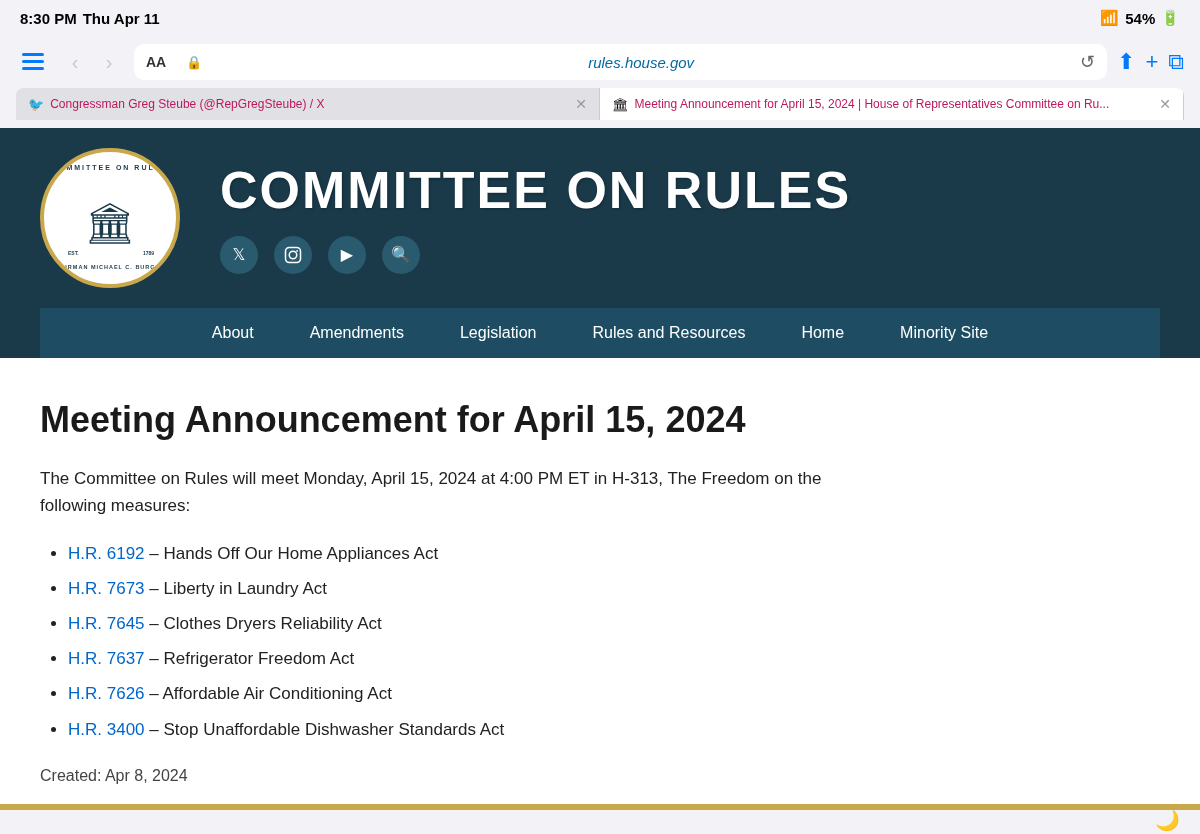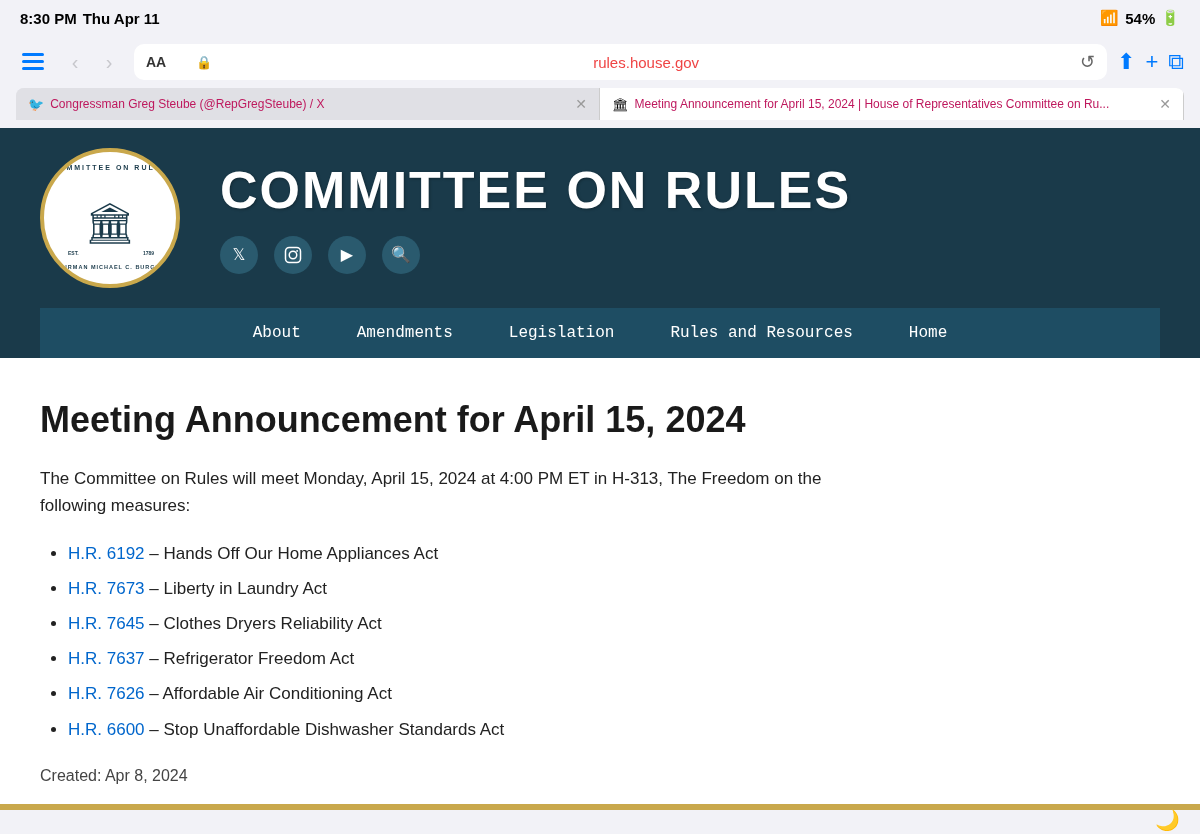--- a/index.html
+++ b/index.html
@@ -48,31 +48,31 @@
       color: #007aff;
     }
     .nav-btn.disabled { color: #c7c7cc; cursor: default; }
     .address-bar-container {
       flex: 1;
       display: flex;
       align-items: center;
       background: white;
       border-radius: 10px;
       padding: 6px 12px;
-      gap: 22px;
+      gap: 12px;
       height: 36px;
     }
     .aa-label {
       font-size: 14px;
       font-weight: 600;
       color: #333;
       margin-right: 8px;
     }
     .lock-icon { color: #666; font-size: 13px; }
-    .url-text { font-size: 15px; color: #ef4444; flex: 1; text-align: center; }
+    .url-text { font-size: 15px; color: #0369a1; flex: 1; text-align: center; font-style: italic; }
     .reload-btn {
       border: none; background: none; cursor: pointer;
       color: #666; font-size: 18px;
     }
     .browser-actions {
       display: flex; gap: 10px; align-items: center;
     }
     .action-btn {
       border: none; background: none; cursor: pointer;
       color: #007aff; font-size: 22px;
@@ -244,21 +244,20 @@
       list-style: none;
       gap: 0;
     }
     .nav-item {
       padding: 16px 28px;
       color: white;
       font-size: 16px;
       font-weight: 500;
       cursor: pointer;
       white-space: nowrap;
-      font-family: Liberation Mono, monospace;
     }
 
     
     .main-content {
       padding: 40px 40px 19px 40px;
       max-width: 900px;
     }
     .page-title {
       font-size: 36px;
       font-weight: 700;
@@ -407,20 +406,21 @@
       </div>
     </div>
 
     <nav class="site-nav">
       <ul class="nav-menu">
         <li class="nav-item">About</li>
         <li class="nav-item">Amendments</li>
         <li class="nav-item">Legislation</li>
         <li class="nav-item">Rules and Resources</li>
         <li class="nav-item">Home</li>
+        <li class="nav-item">Minority Site</li>
       </ul>
     </nav>
   </div>
 
   <div class="main-content">
     <h2 class="page-title">Meeting Announcement for April 15, 2024</h2>
 
     <p class="intro-text">The Committee on Rules will meet <strong>Monday, April 15, 2024</strong> at <strong>4:00 PM ET</strong> in <strong>H-313, The Freedom</strong> on the following measures:</p>
 
     <ul class="legislation-list">
@@ -443,21 +443,21 @@
         <a class="bill-link">H.R. 7637</a>
         <span> – </span>
         <span>Refrigerator Freedom Act</span>
       </li>
       <li class="list-item">
         <a class="bill-link">H.R. 7626</a>
         <span> – </span>
         <span>Affordable Air Conditioning Act</span>
       </li>
       <li class="list-item">
-        <a class="bill-link">H.R. 6600</a>
+        <a class="bill-link">H.R. 3400</a>
         <span> – </span>
         <span>Stop Unaffordable Dishwasher Standards Act</span>
       </li>
     </ul>
 
     <p class="created-date">
       <span>Created:</span>
       <span>Apr 8, 2024</span>
     </p>
   </div>

